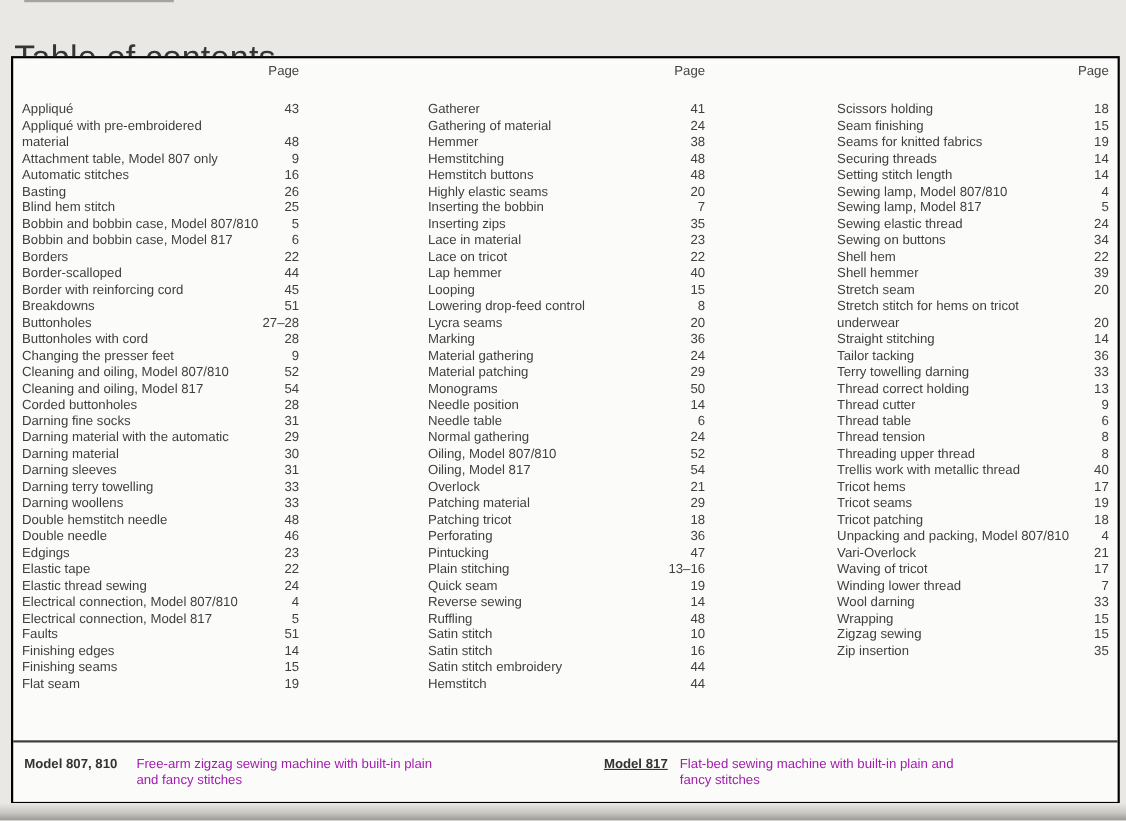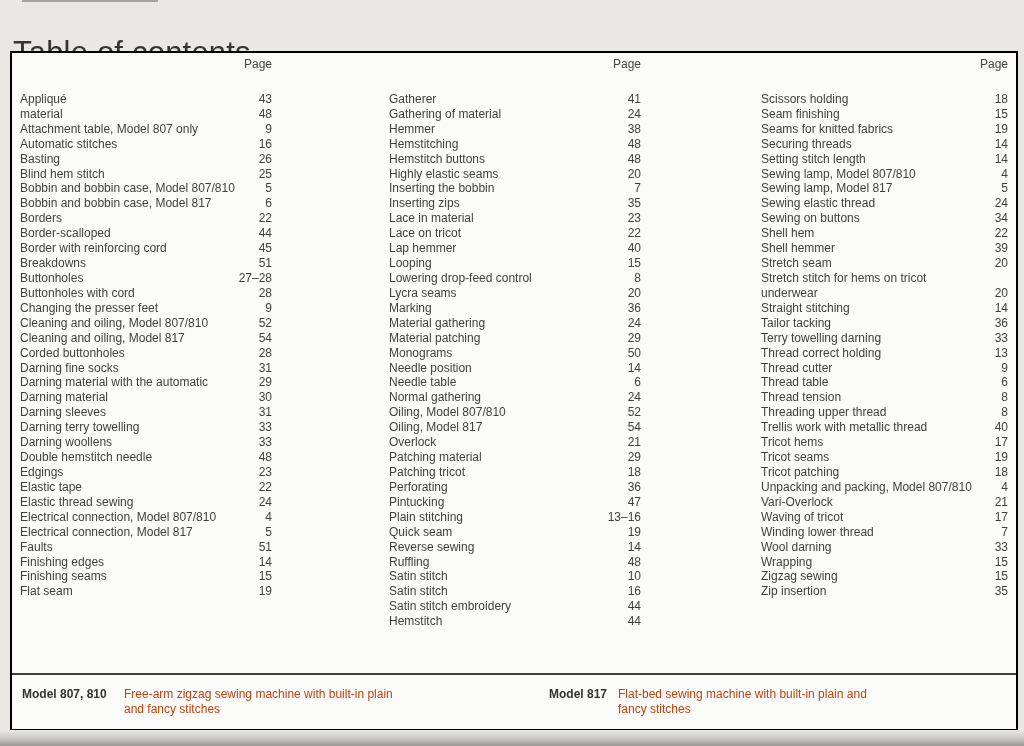--- a/index.html
+++ b/index.html
@@ -43,25 +43,25 @@
     border-top:2px solid #3e3e3e;
     font-size:12px;line-height:15px;
   }
   .footer-model-name{
     position:absolute;top:12px;
     font-weight:700;color:#333;
     white-space:nowrap;
   }
   .footer-model-desc{
     position:absolute;top:12px;
-    color:#c2410c;
+    color:#a21caf;
   }
   .name-1{left:10px;text-align:right;}
   .desc-1{left:112px;width:400px;}
-  .name-2{left:537px;}
+  .name-2{left:537px;text-decoration:underline;}
   .desc-2{left:606px;width:390px;}
   .scan-bottom-band{
     position:absolute;left:0;right:0;bottom:0;height:16px;
     background:linear-gradient(#e9e8e4 0%,#c9c8c4 55%,#97968f 100%);
   }
   .scan-top-mark{
     position:absolute;left:22px;top:0;width:136px;height:2px;
     background:#6a6a66;opacity:.55;
   }
 </style>
@@ -74,20 +74,24 @@
 
 <div class="toc-box">
 
   <div class="toc-column col-1">
     <div class="col-header">Page</div>
   <div class="toc-row">
         <span class="toc-label">Appliqué</span>
         <span class="toc-page">43</span>
       </div>
       <div class="toc-row">
+        <span class="toc-label">Appliqué with pre-embroidered</span>
+        <span class="toc-page"></span>
+      </div>
+      <div class="toc-row">
         <span class="toc-label">material</span>
         <span class="toc-page">48</span>
       </div>
       <div class="toc-row">
         <span class="toc-label">Attachment table, Model 807 only</span>
         <span class="toc-page">9</span>
       </div>
       <div class="toc-row">
         <span class="toc-label">Automatic stitches</span>
         <span class="toc-page">16</span>
@@ -168,20 +172,24 @@
         <span class="toc-label">Darning terry towelling</span>
         <span class="toc-page">33</span>
       </div>
       <div class="toc-row">
         <span class="toc-label">Darning woollens</span>
         <span class="toc-page">33</span>
       </div>
       <div class="toc-row">
         <span class="toc-label">Double hemstitch needle</span>
         <span class="toc-page">48</span>
+      </div>
+      <div class="toc-row">
+        <span class="toc-label">Double needle</span>
+        <span class="toc-page">46</span>
       </div>
       <div class="toc-row">
         <span class="toc-label">Edgings</span>
         <span class="toc-page">23</span>
       </div>
       <div class="toc-row">
         <span class="toc-label">Elastic tape</span>
         <span class="toc-page">22</span>
       </div>
       <div class="toc-row">

